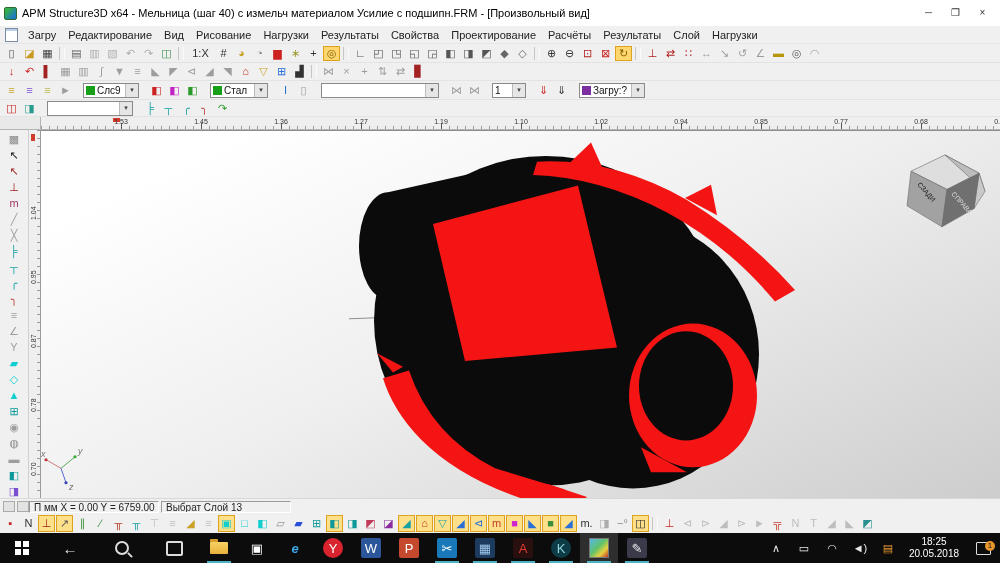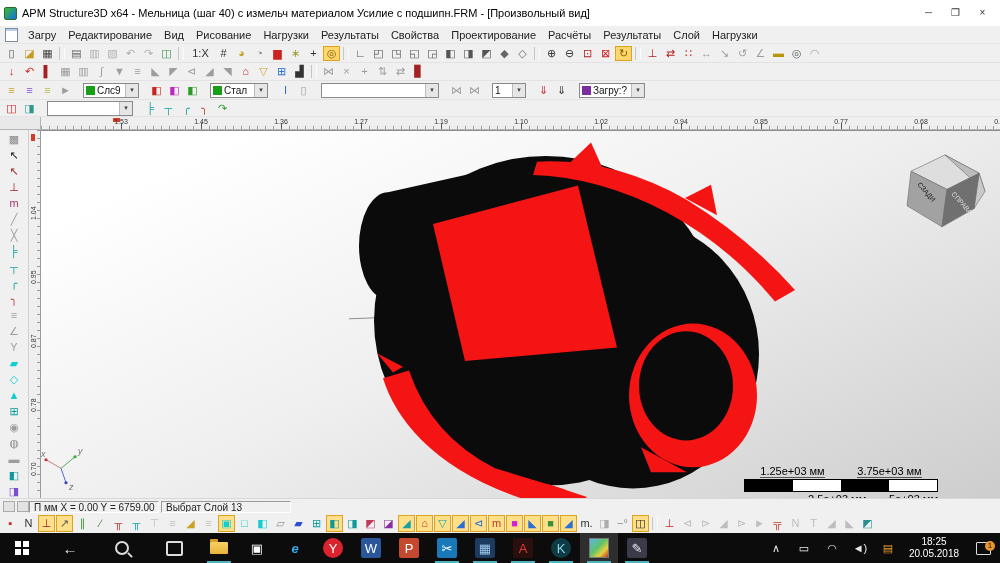--- a/index.html
+++ b/index.html
@@ -575,36 +575,20 @@
           <line x1="20" y1="352" x2="25" y2="367" stroke="#5566cc"></line>
           <circle cx="5" cy="343" r="1.6" fill="#bb3333" stroke="none"></circle>
           <circle cx="34" cy="340" r="1.6" fill="#33aa33" stroke="none"></circle>
           <circle cx="25" cy="367" r="1.6" fill="#3344bb" stroke="none"></circle>
           <text x="0" y="340" font-size="9" fill="#777" font-style="italic" stroke="none">x</text>
           <text x="37" y="337" font-size="9" fill="#777" font-style="italic" stroke="none">y</text>
           <text x="28" y="375" font-size="9" fill="#777" font-style="italic" stroke="none">z</text>
         </g>
       </svg>
 
-      <div class="scalebar">
-        <div class="sb-top">
-          <span>1.25e+03 мм</span>
-          <span>3.75e+03 мм</span>
-        </div>
-        <div class="sb-bar">
-          <div class="segb"></div>
-          <div class="segw"></div>
-          <div class="segb"></div>
-          <div class="segw"></div>
-        </div>
-        <div class="sb-bot">
-          <span>2.5e+03 мм</span>
-          <span>5e+03 мм</span>
-        </div>
-      </div>
     </div>
   </div>
 
   <div class="statusbar">
     <div class="sgrip"></div>
     <div class="sgrip2"></div>
     <div class="spanel">П мм X = 0.00 Y = 6759.00</div>
     <div class="spanel">Выбрат Слой 13</div>
   </div>
 

